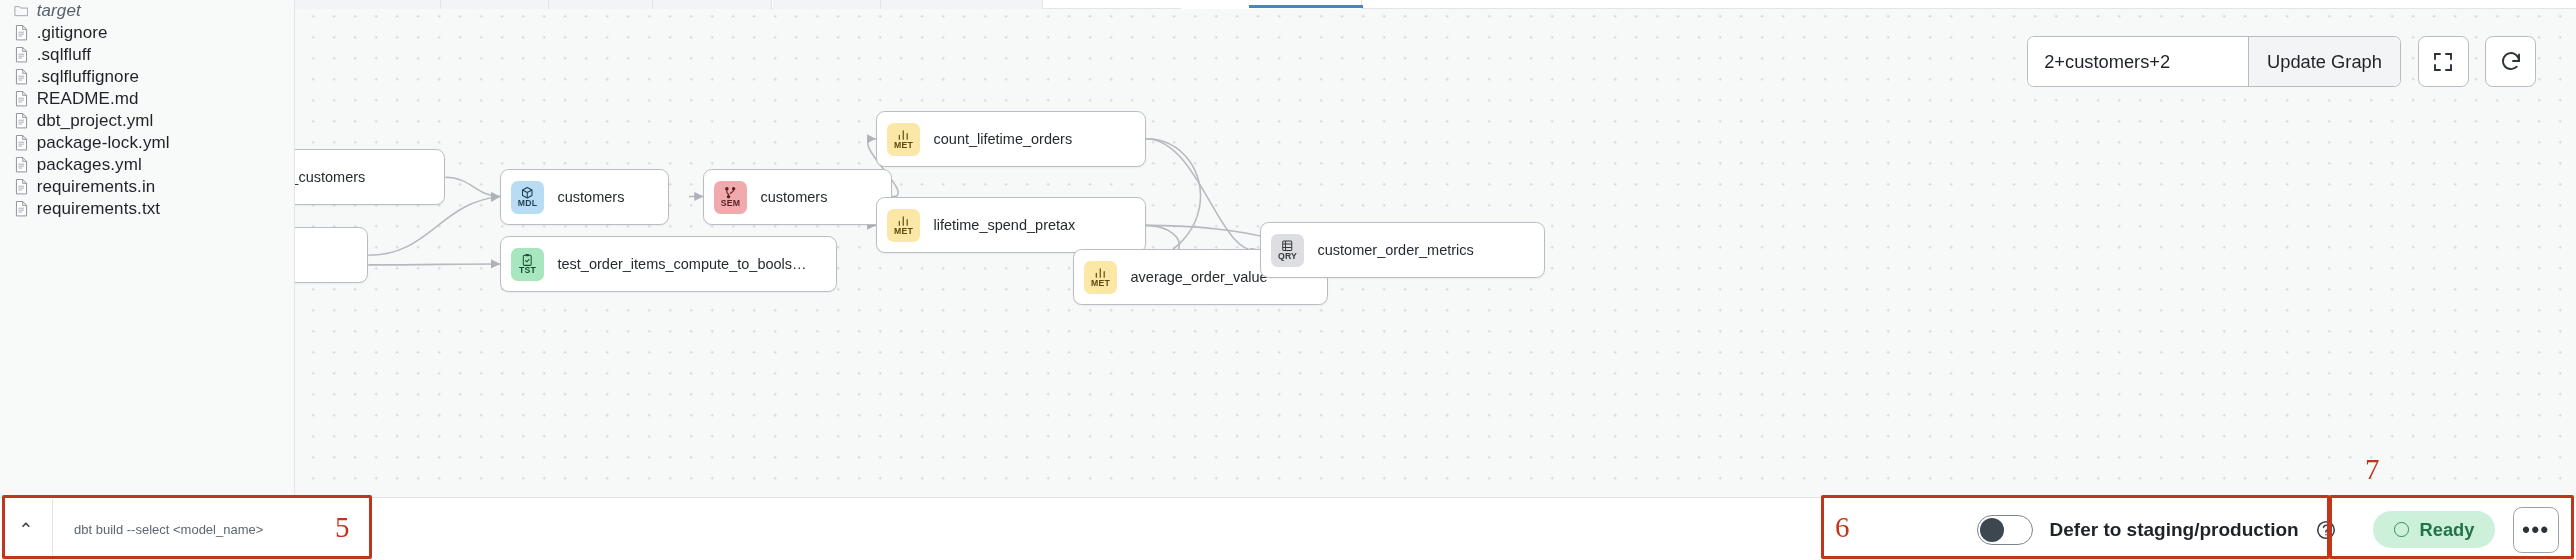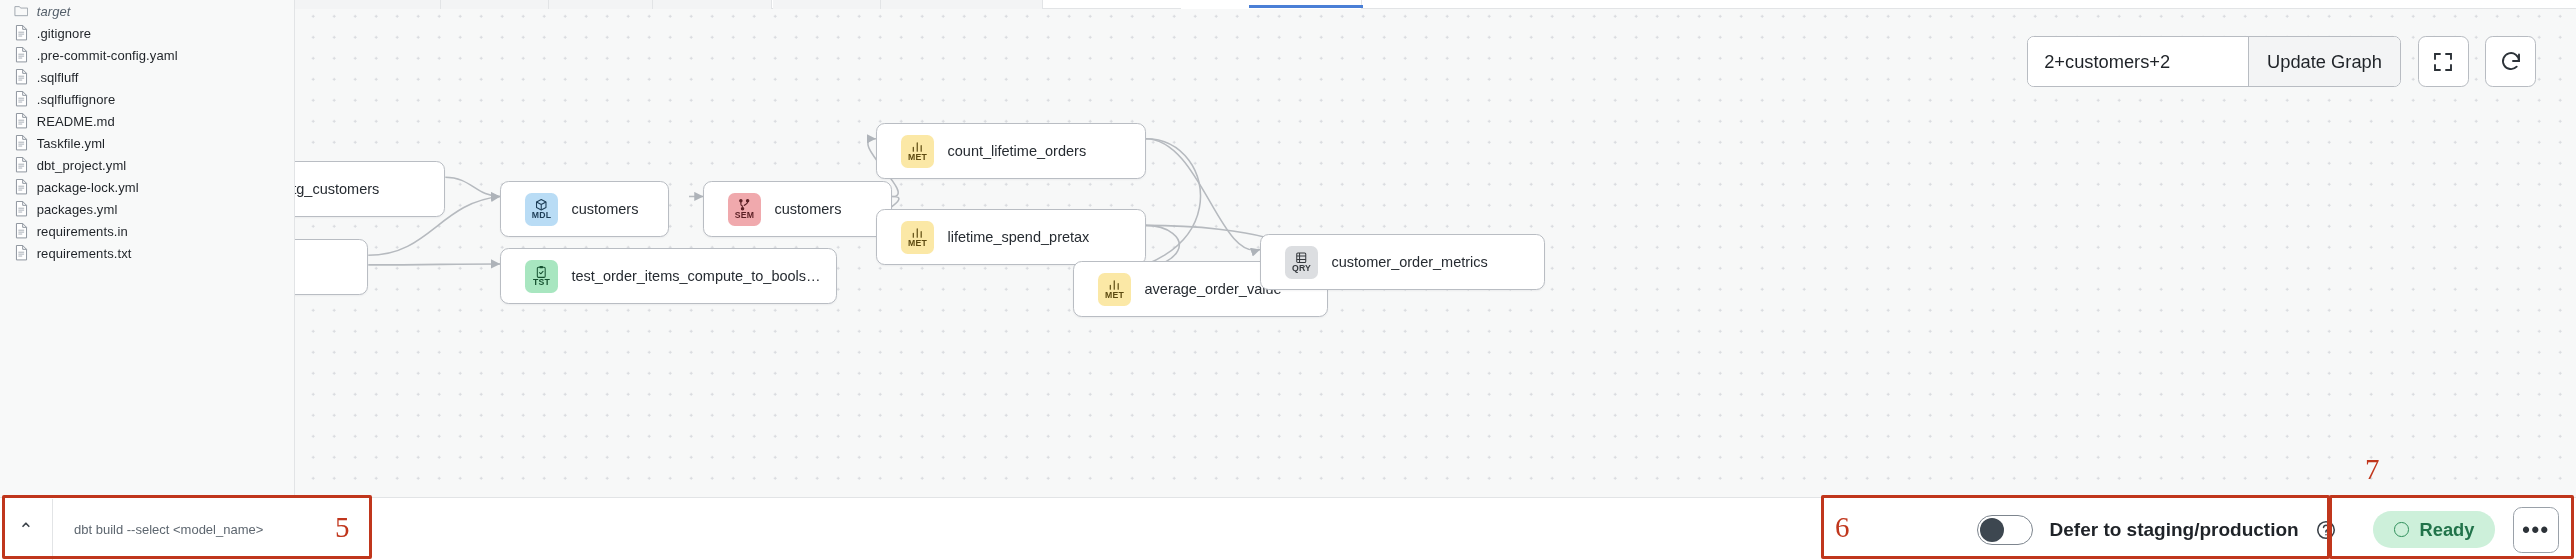--- a/index.html
+++ b/index.html
@@ -21,21 +21,21 @@
     overflow: hidden;
   }
   .file-row {
     display: flex; align-items: center;
     height: 22px;
     padding-left: 13.5px;
     gap: 8.7px;
     white-space: nowrap;
   }
   .file-row .fname {
-    font-size: 13px; color: #1f2328; letter-spacing: 0.1px;
+    font-size: 17px; color: #1f2328; letter-spacing: 0.1px;
   }
   .file-row.folder .fname { font-style: italic; color: #55606b; }
   .ico { width: 14.5px; height: 15.4px; flex: 0 0 14.5px; display:block; }
 
   
   .canvas {
     position: absolute; left: 295px; top: 0;
     width: 2281px; height: 497px;
     background-color: #f7f8f8;
     background-image: radial-gradient(#d8dade 1.1px, transparent 1.1px);
@@ -80,24 +80,23 @@
     width: 51px; height: 51px; border: 1px solid #b8bcc2; border-radius: 7.7px;
     background: #fff; display: flex; align-items: center; justify-content: center;
     cursor: pointer; padding: 0;
   }
 
   
   .node {
     position: absolute; background: #ffffff;
     border: 1px solid #b9bdc3; border-radius: 8.7px;
     display: flex; align-items: center; gap: 13.5px;
-    padding: 0 24px; height: 56px;
+    padding: 0 10px; height: 56px;
     box-shadow: 0 1px 1.9px rgba(20,25,35,.05);
     white-space: nowrap;
-    margin-top: 12px;
   }
   .node .badge {
     width: 33px; height: 33px; border-radius: 6.7px;
     display: flex; flex-direction: column; align-items: center; justify-content: center;
     gap: 0px; flex: 0 0 33px;
   }
   .node .badge .bglyph { display:block; line-height: 0; }
   .node .badge .btext { font-size: 8.7px; font-weight: bold; letter-spacing: 0.2px; line-height: 8.7px; }
   .node .nlabel { font-size: 14.5px; color: #262b31; }
   .badge.mdl { background: #b9dcf5; color: #1d3d56; }
@@ -185,53 +184,37 @@
   <path d="M4 7.5h6M4 9.5h6M4 11.5h4" stroke="#a7aeb6"></path>
           </svg>
           <span class="fname">.gitignore</span>
         </div>
         <div class="file-row">
           <svg class="ico" viewBox="0 0 14 16" fill="none" stroke="#8a929b" stroke-width="1">
   <path d="M2 .5h6.5L12.5 4.5V15.5H2z" fill="#ffffff"></path>
   <path d="M8.5 .5V4.5H12.5"></path>
   <path d="M4 7.5h6M4 9.5h6M4 11.5h4" stroke="#a7aeb6"></path>
           </svg>
-          <span class="fname">.pre-commit-config.yaml</span>
-        </div>
-        <div class="file-row">
-          <svg class="ico" viewBox="0 0 14 16" fill="none" stroke="#8a929b" stroke-width="1">
-  <path d="M2 .5h6.5L12.5 4.5V15.5H2z" fill="#ffffff"></path>
-  <path d="M8.5 .5V4.5H12.5"></path>
-  <path d="M4 7.5h6M4 9.5h6M4 11.5h4" stroke="#a7aeb6"></path>
-          </svg>
           <span class="fname">.sqlfluff</span>
         </div>
         <div class="file-row">
           <svg class="ico" viewBox="0 0 14 16" fill="none" stroke="#8a929b" stroke-width="1">
   <path d="M2 .5h6.5L12.5 4.5V15.5H2z" fill="#ffffff"></path>
   <path d="M8.5 .5V4.5H12.5"></path>
   <path d="M4 7.5h6M4 9.5h6M4 11.5h4" stroke="#a7aeb6"></path>
           </svg>
           <span class="fname">.sqlfluffignore</span>
         </div>
         <div class="file-row">
           <svg class="ico" viewBox="0 0 14 16" fill="none" stroke="#8a929b" stroke-width="1">
   <path d="M2 .5h6.5L12.5 4.5V15.5H2z" fill="#ffffff"></path>
   <path d="M8.5 .5V4.5H12.5"></path>
   <path d="M4 7.5h6M4 9.5h6M4 11.5h4" stroke="#a7aeb6"></path>
           </svg>
           <span class="fname">README.md</span>
-        </div>
-        <div class="file-row">
-          <svg class="ico" viewBox="0 0 14 16" fill="none" stroke="#8a929b" stroke-width="1">
-  <path d="M2 .5h6.5L12.5 4.5V15.5H2z" fill="#ffffff"></path>
-  <path d="M8.5 .5V4.5H12.5"></path>
-  <path d="M4 7.5h6M4 9.5h6M4 11.5h4" stroke="#a7aeb6"></path>
-          </svg>
-          <span class="fname">Taskfile.yml</span>
         </div>
         <div class="file-row">
           <svg class="ico" viewBox="0 0 14 16" fill="none" stroke="#8a929b" stroke-width="1">
   <path d="M2 .5h6.5L12.5 4.5V15.5H2z" fill="#ffffff"></path>
   <path d="M8.5 .5V4.5H12.5"></path>
   <path d="M4 7.5h6M4 9.5h6M4 11.5h4" stroke="#a7aeb6"></path>
           </svg>
           <span class="fname">dbt_project.yml</span>
         </div>
         <div class="file-row">

